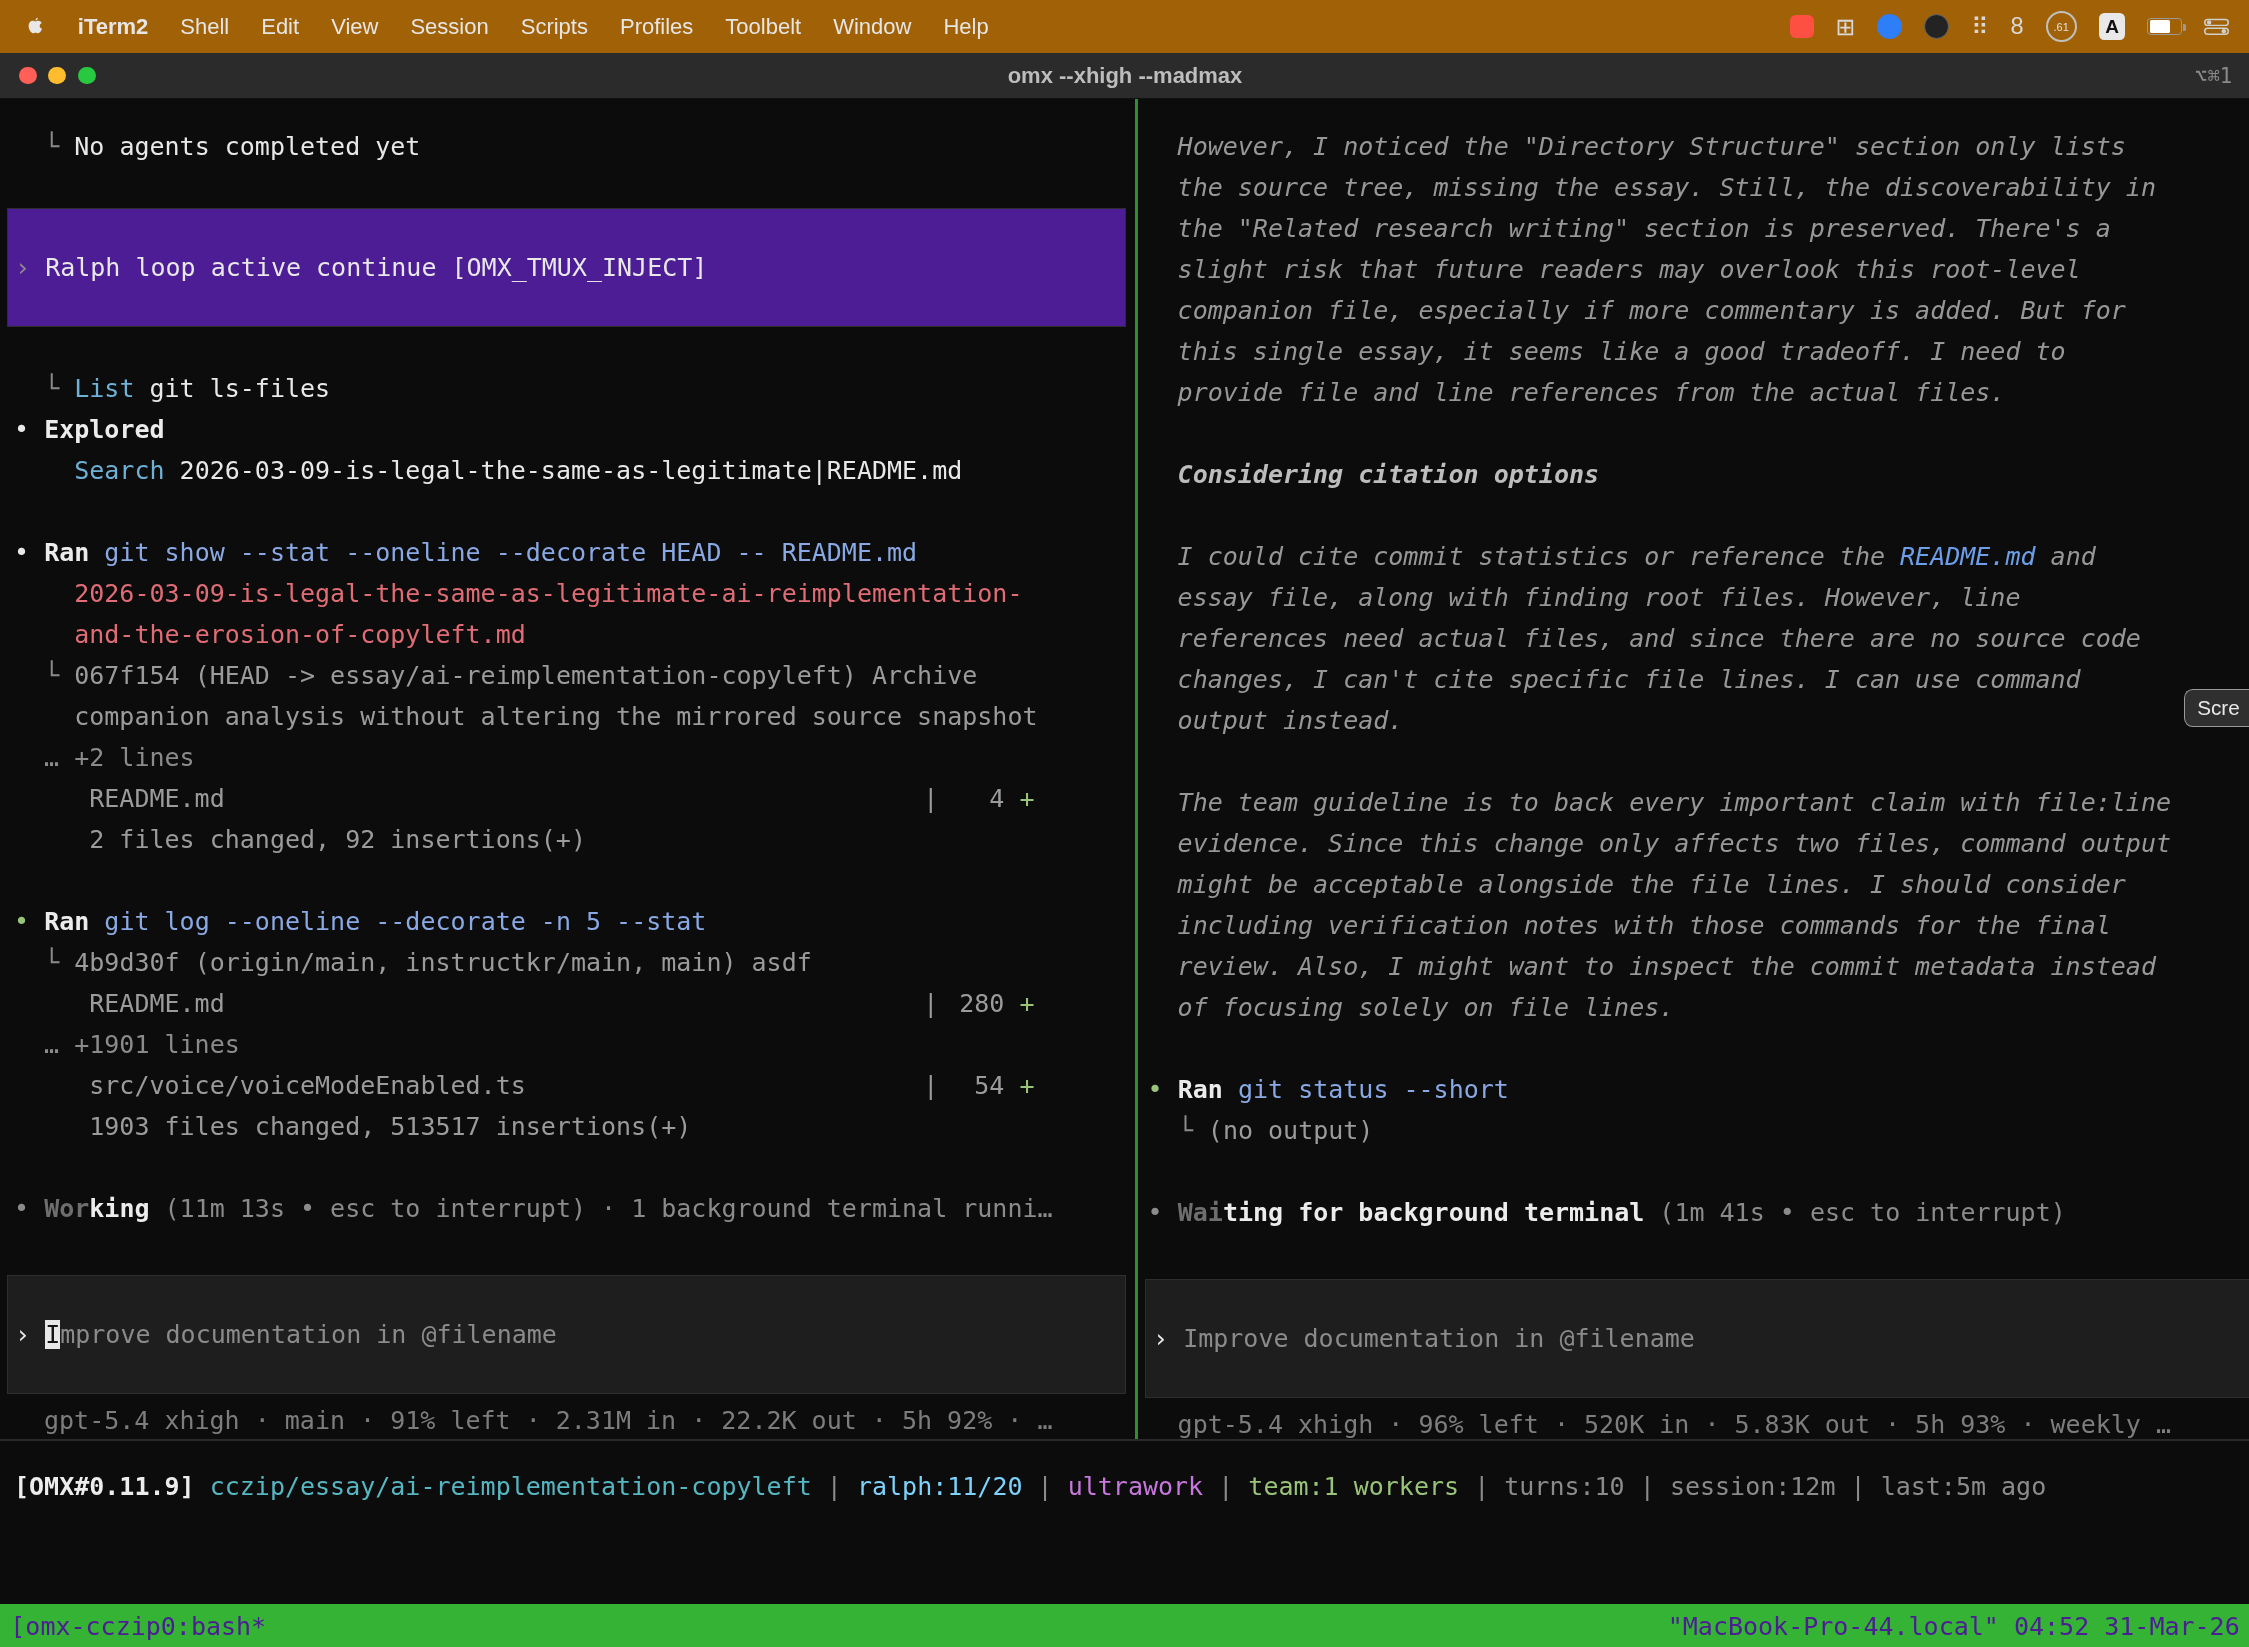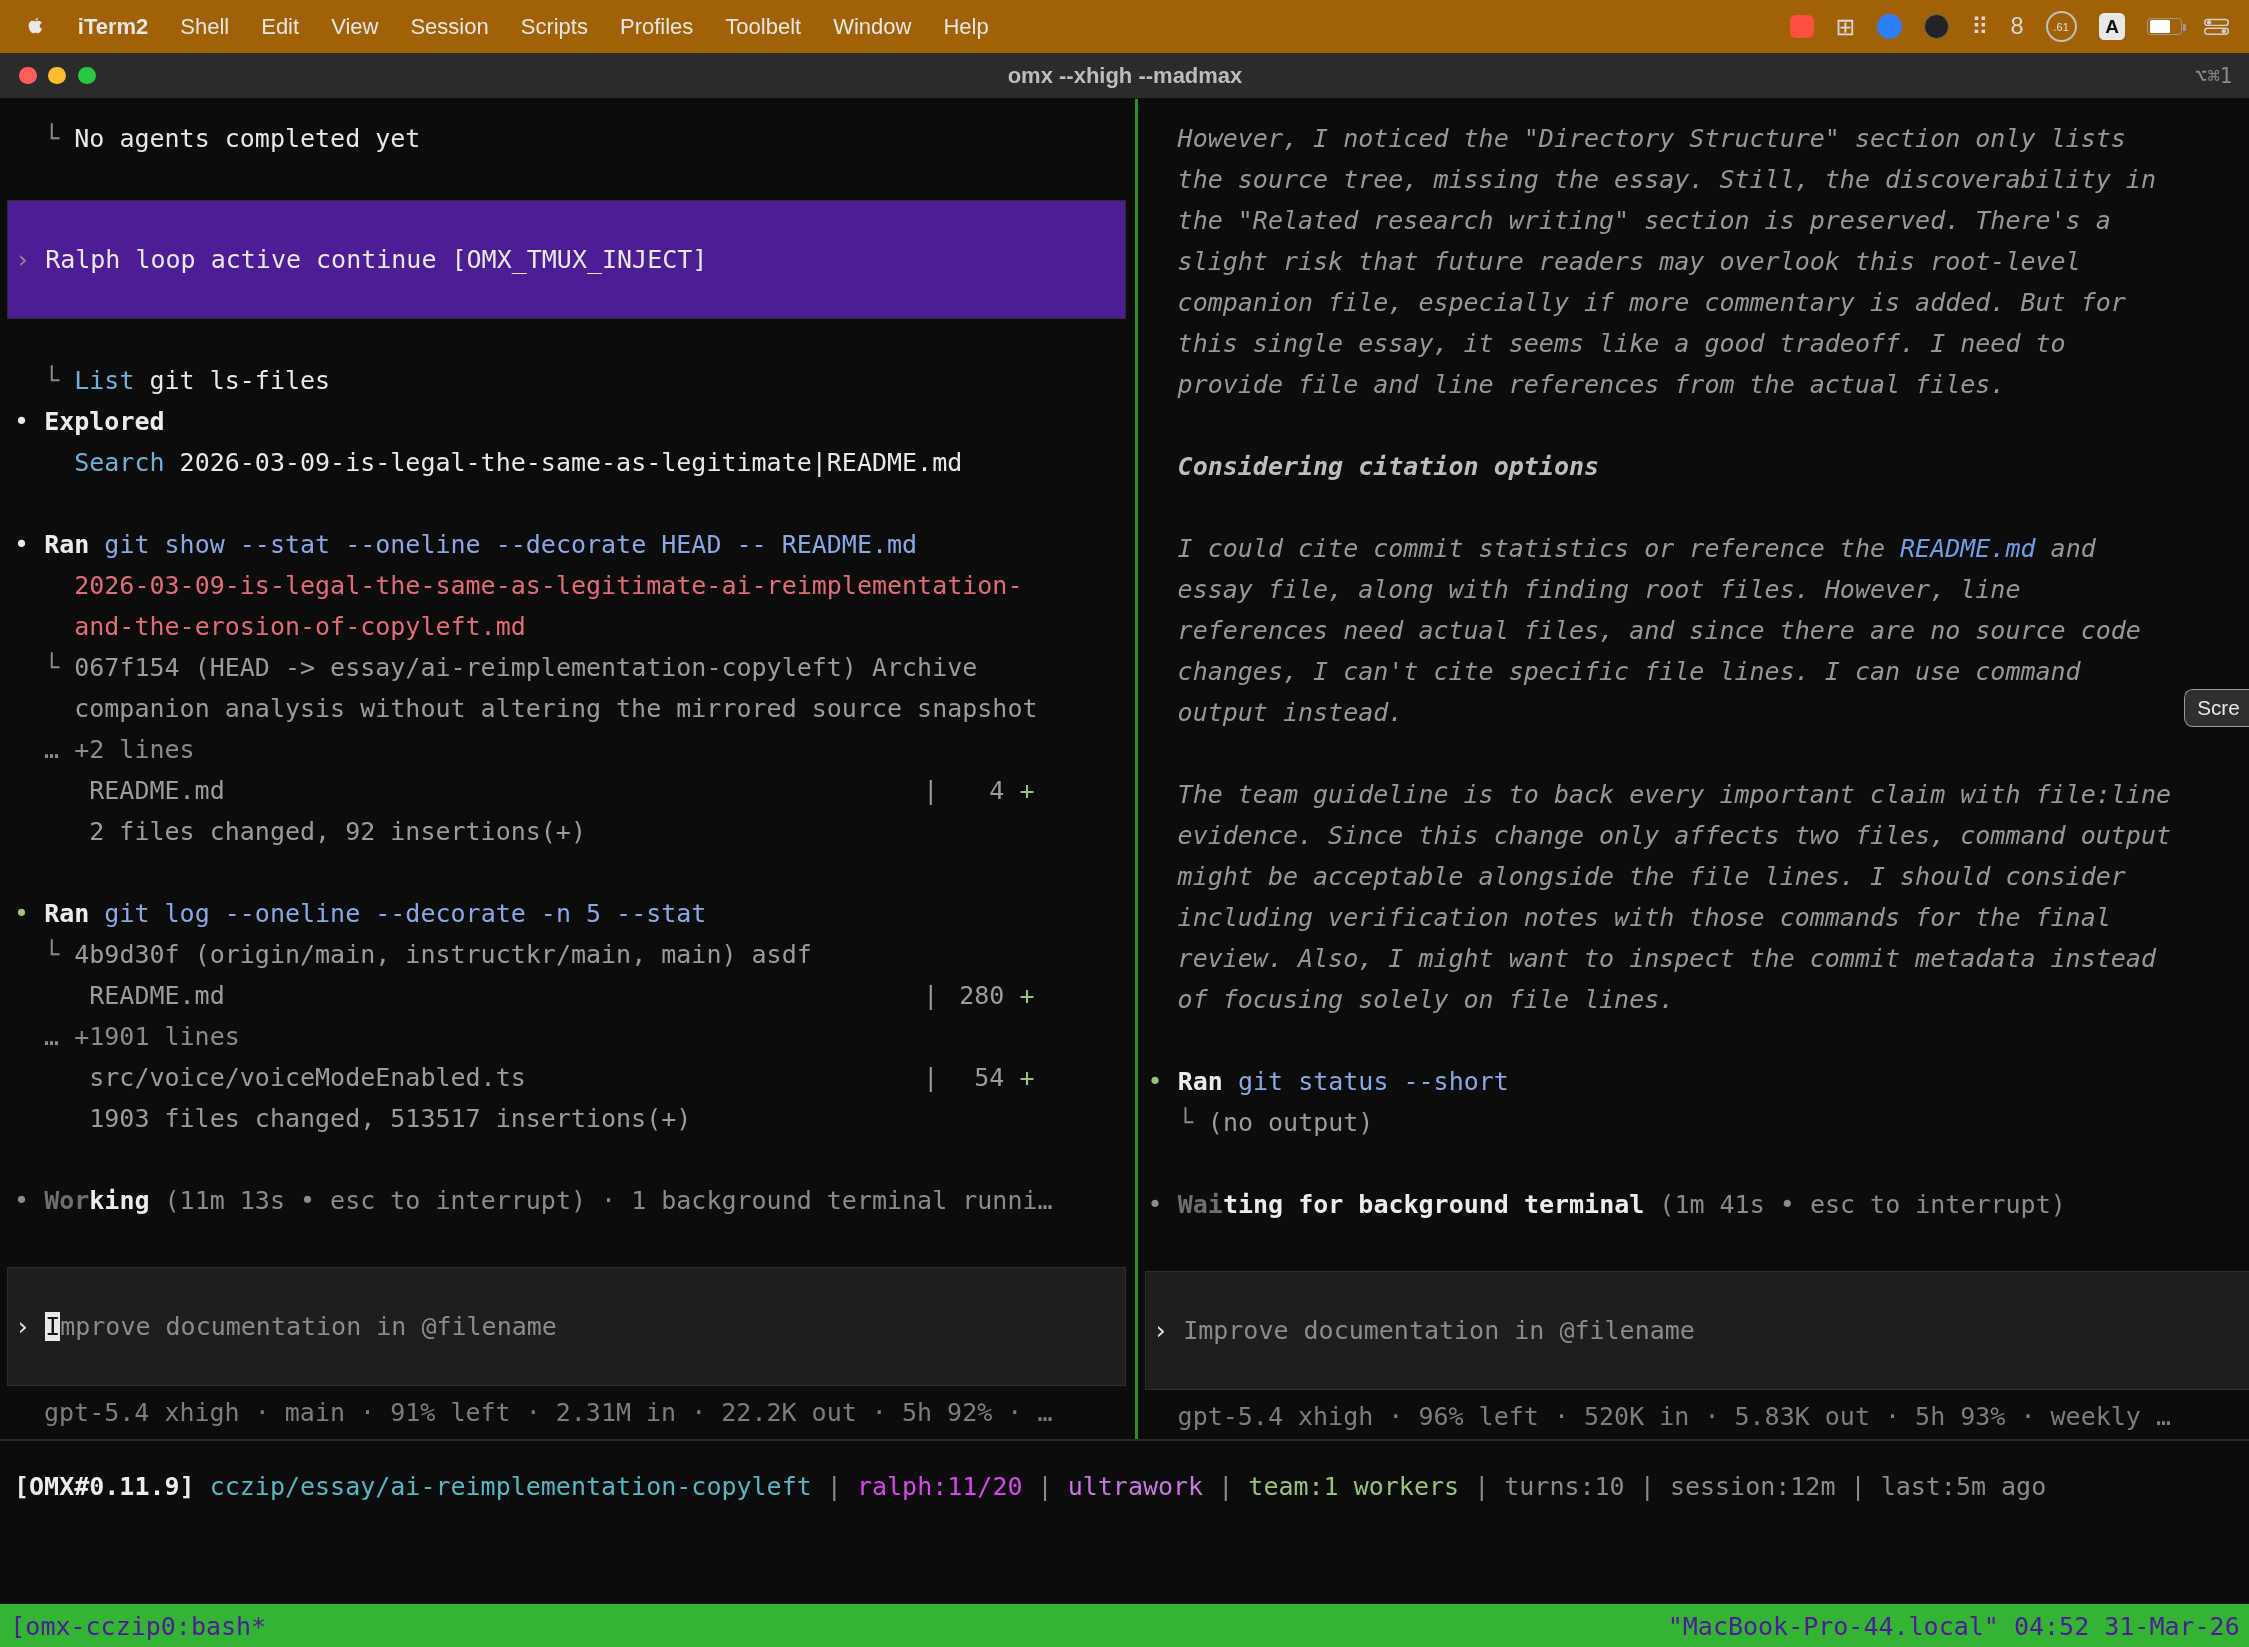--- a/index.html
+++ b/index.html
@@ -34,21 +34,21 @@
               font-family:"Liberation Sans", sans-serif; }
   .lights { display:flex; gap:11.8px; padding-left:19px; }
   .light { width:17.7px; height:17.7px; border-radius:50%; }
   .l-red { background:#ff5f57; } .l-yellow { background:#febc2e; } .l-green { background:#28c840; }
   .wtitle { position:absolute; left:0; right:0; text-align:center; color:#bdbdbd; font-size:22px; font-weight:600; }
   .wshort { margin-left:auto; padding-right:17.7px; color:#8a8a8a; font-size:20.7px;
             font-family:"DejaVu Sans Mono", monospace; z-index:2; }
 
   
   .terminal { position:absolute; top:99px; left:0; width:100%; height:1341px; background:#0c0c0c; }
-  .pane { position:absolute; top:4px; height:100%; padding-top:15px; overflow:hidden; }
+  .pane { position:absolute; top:12px; height:100%; padding-top:15px; overflow:hidden; }
   .pane-left  { left:0; width:1135px; padding-left:14px; }
   .pane-right { left:1138px; width:1112px; padding-left:9.6px; }
   .vdivider { position:absolute; top:0; left:1135px; width:3px; height:100%; background:#2d8f2d; }
 
   .ln { white-space:pre; line-height:41px; height:41px; }
   .g  { height:41px; }
   .para { white-space:pre; line-height:41px; padding-left:30px; font-style:italic; color:#979797; }
   .heading { white-space:pre; line-height:41px; height:41px; padding-left:30px;
              font-style:italic; font-weight:bold; color:#bdbdbd; }
   .think { font-style:italic; color:#979797; }
@@ -75,21 +75,21 @@
   .pane-right .input-box { margin:46px 0 0 -2.2px; }
   .cursor { background:#e8e8e8; color:#141414; }
   .status { white-space:pre; line-height:41px; height:41px; padding-left:30px; color:#7d7d7d; margin-top:5.9px; }
 
   
   .hrule { position:absolute; top:1439px; left:0; width:100%; height:1.5px; background:#2a2a2a; }
   .omx-status { position:absolute; top:1466px; left:0; width:100%; height:41px; line-height:41px;
                 white-space:pre; padding-left:14px; color:#8b8b8b; }
   .omx-status .ver { color:#ececec; font-weight:bold; }
   .omx-status .branch { color:#56b6c2; }
-  .omx-status .ralph { color:#d946ef; }
+  .omx-status .ralph { color:#7dd3fc; }
   .omx-status .mode { color:#c678dd; }
   .omx-status .team { color:#98c379; }
   .tmux { position:absolute; bottom:0; left:0; width:100%; height:44px; background:#35b335;
           color:#4c1d95; display:flex; align-items:center; justify-content:space-between;
           padding:0 10.3px; font-size:25px; white-space:pre; }
 
   
   .scre { position:absolute; top:689px; right:0; height:38px; background:#2f2f2f;
           border:1.5px solid #9a9a9a; border-right:none; border-radius:8.9px 0 0 8.9px;
           color:#e8e8e8; font-family:"Liberation Sans", sans-serif; font-size:20.7px;

